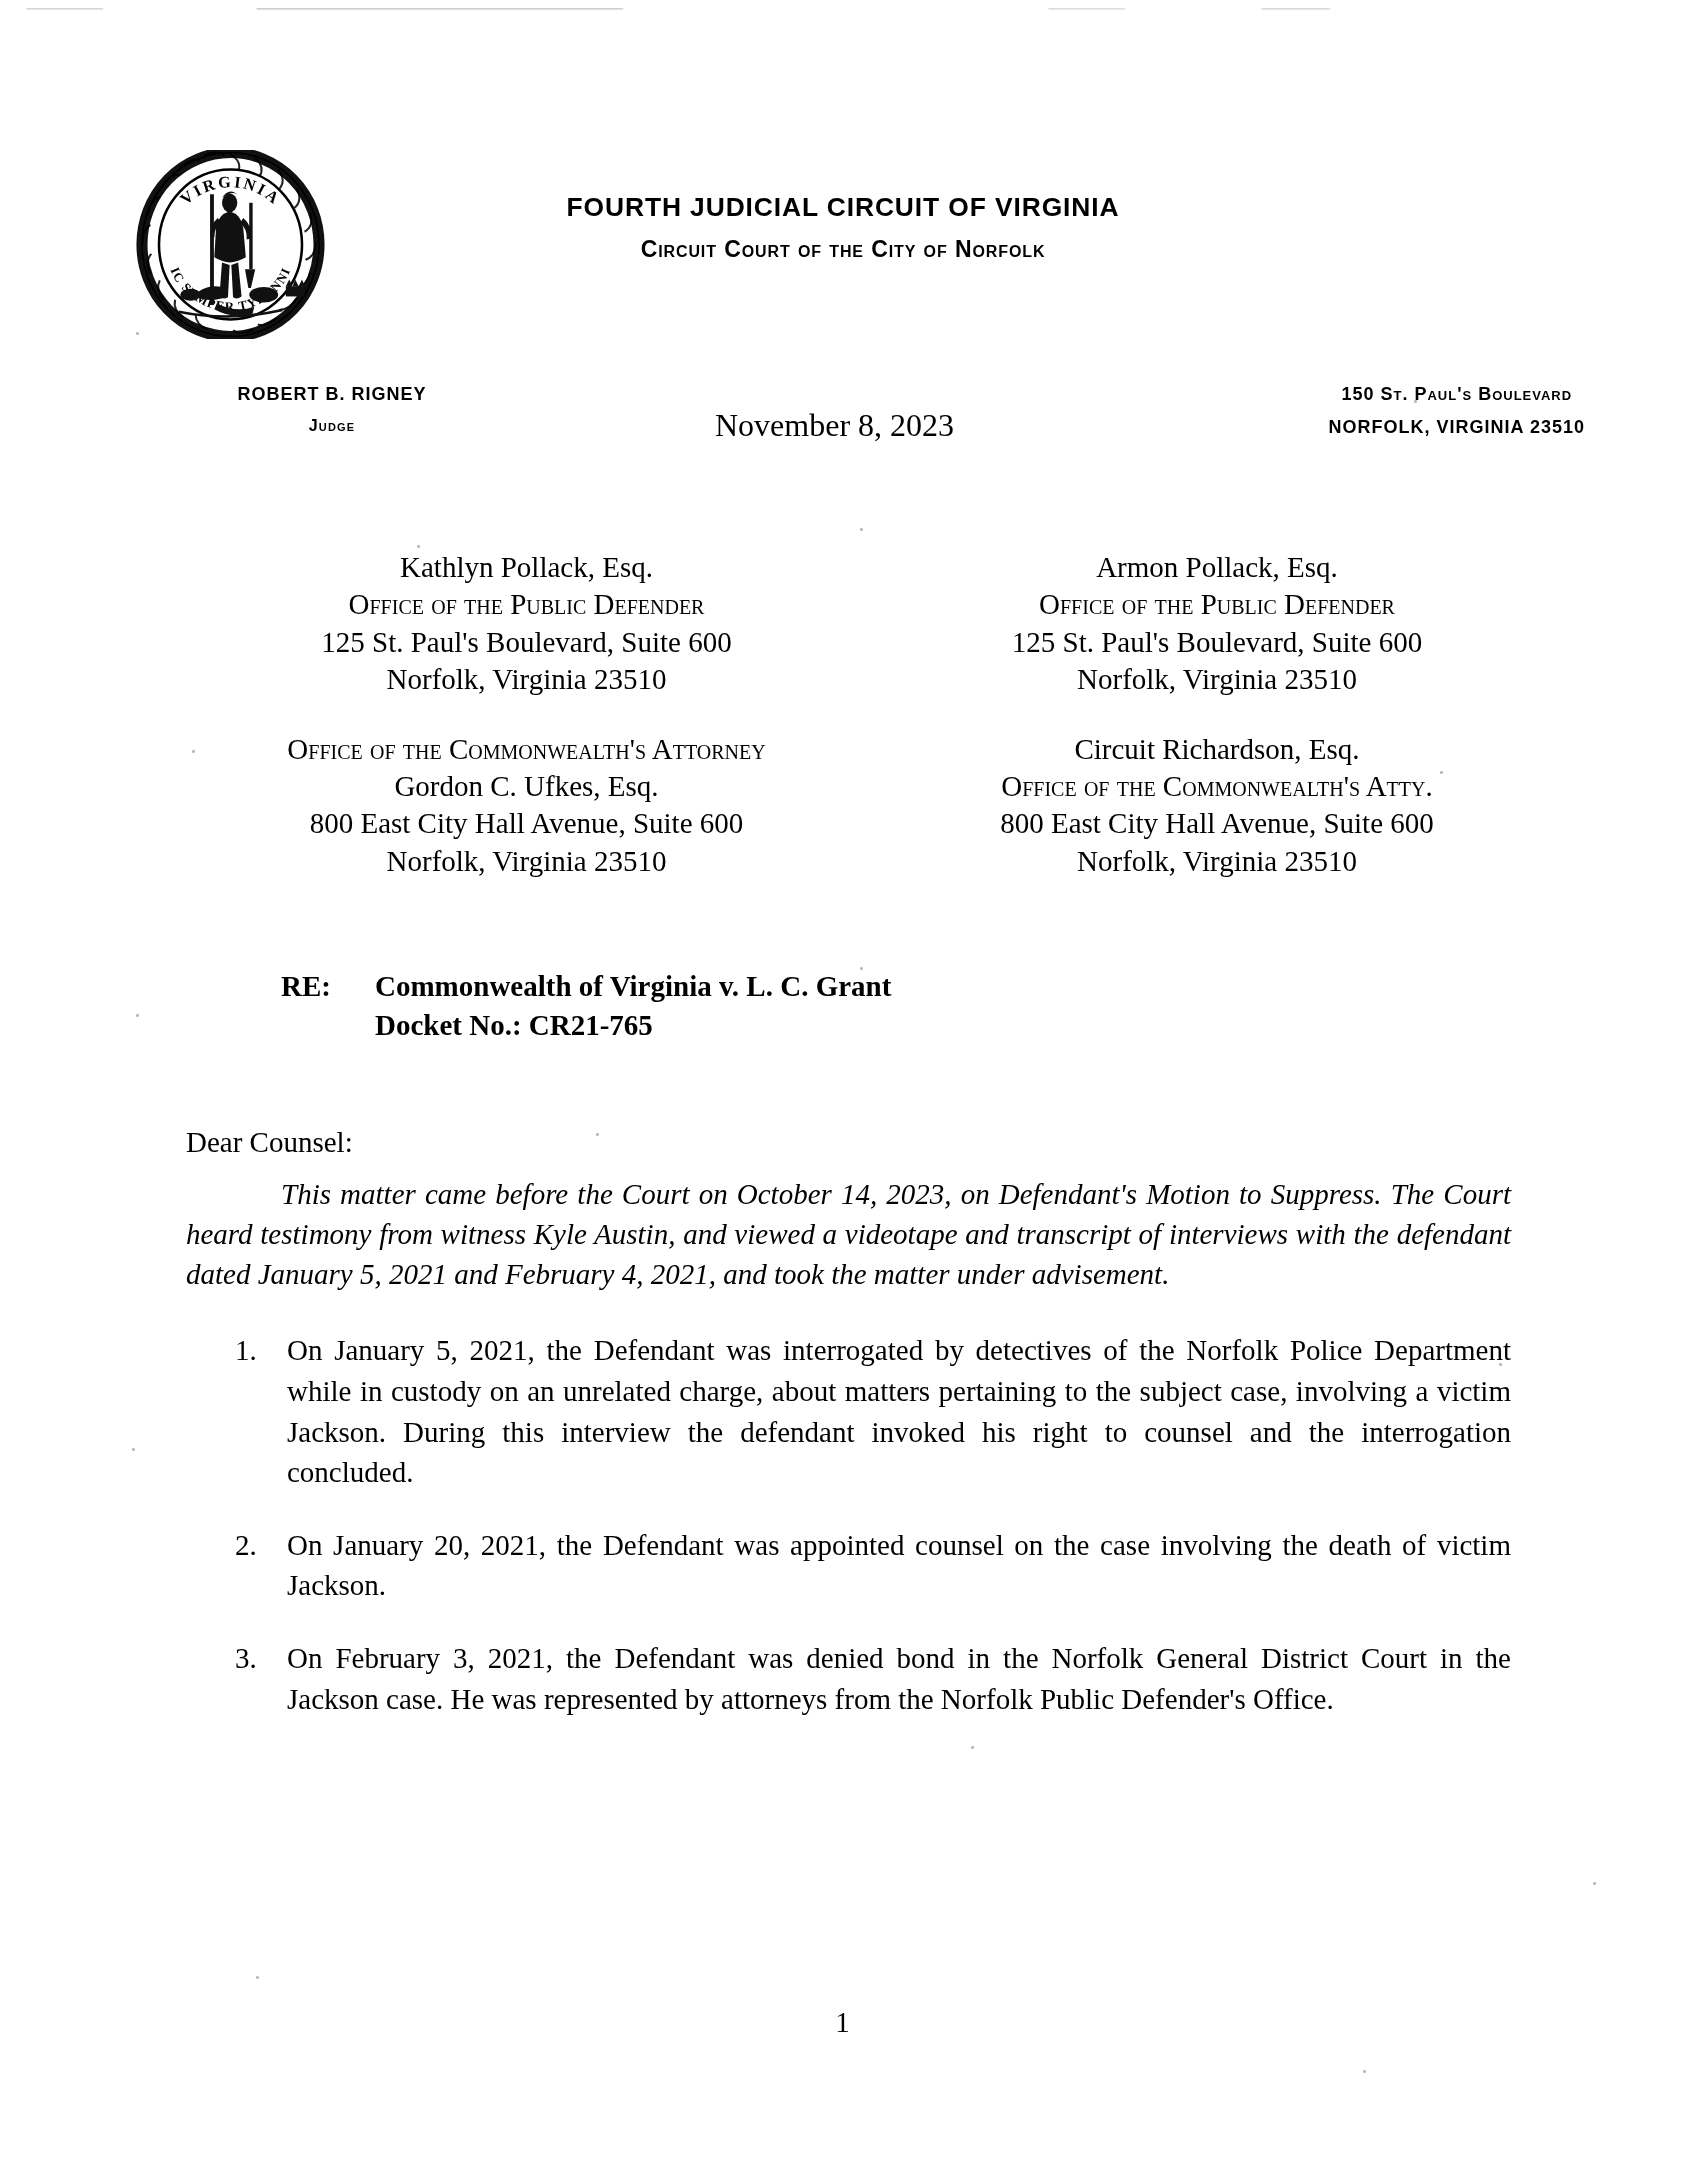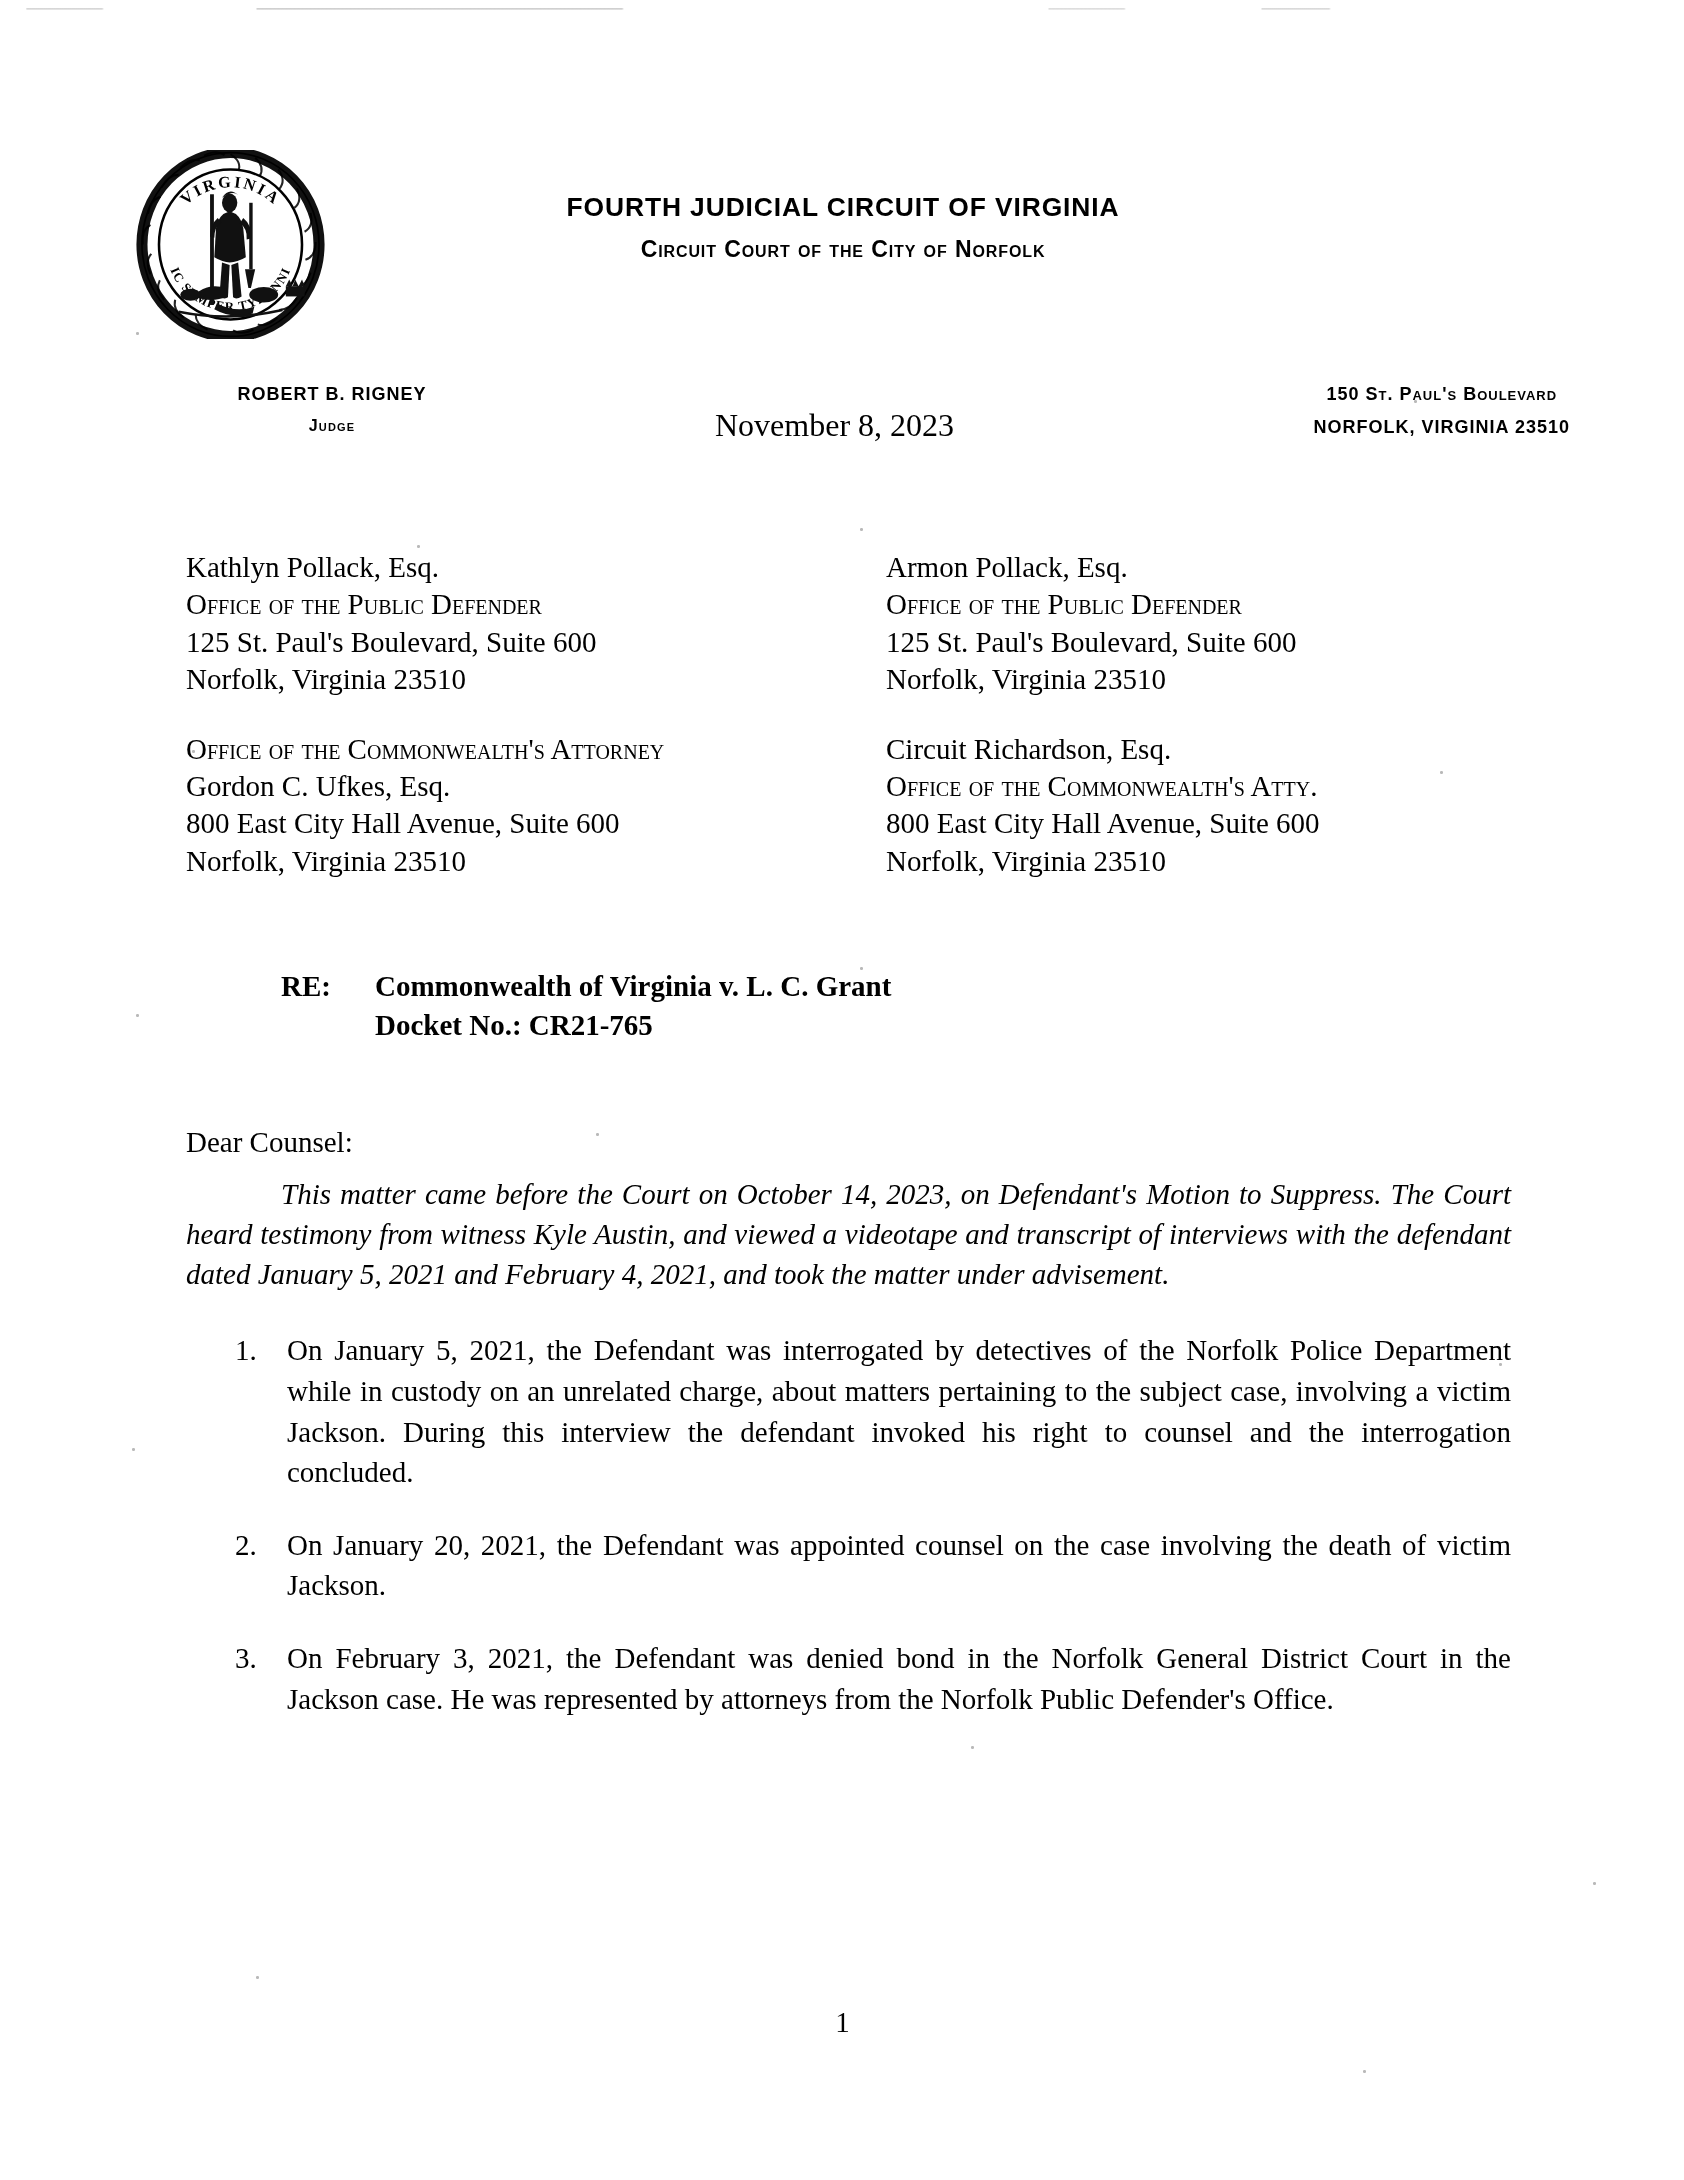--- a/index.html
+++ b/index.html
@@ -124,21 +124,21 @@
     left: 596px;
     top: 24px;
     width: 477px;
     text-align: center;
     font-size: 32px;
     line-height: 1.2;
   }
 
   .court-address {
     position: absolute;
-    right: 115px;
+    right: 100px;
     top: 0;
     text-align: center;
     font-family: "Liberation Sans", "DejaVu Sans", sans-serif;
     font-weight: bold;
   }
   .addr-line-1 {
     font-size: 18px;
     letter-spacing: 1px;
     line-height: 1.35;
     font-variant: small-caps;
@@ -149,20 +149,21 @@
     line-height: 1.35;
     margin-top: 8.5px;
   }
 
   
   .recipients {
     position: absolute;
     top: 549px;
     left: 186px;
     width: 1363px;
+    text-align: center;
   }
   .recip-row {
     display: flex;
     margin-bottom: 32px;
   }
   .recip-col {
     width: 681px;
     box-sizing: border-box;
   }
   .recip-col.right { padding-left: 19px; }

